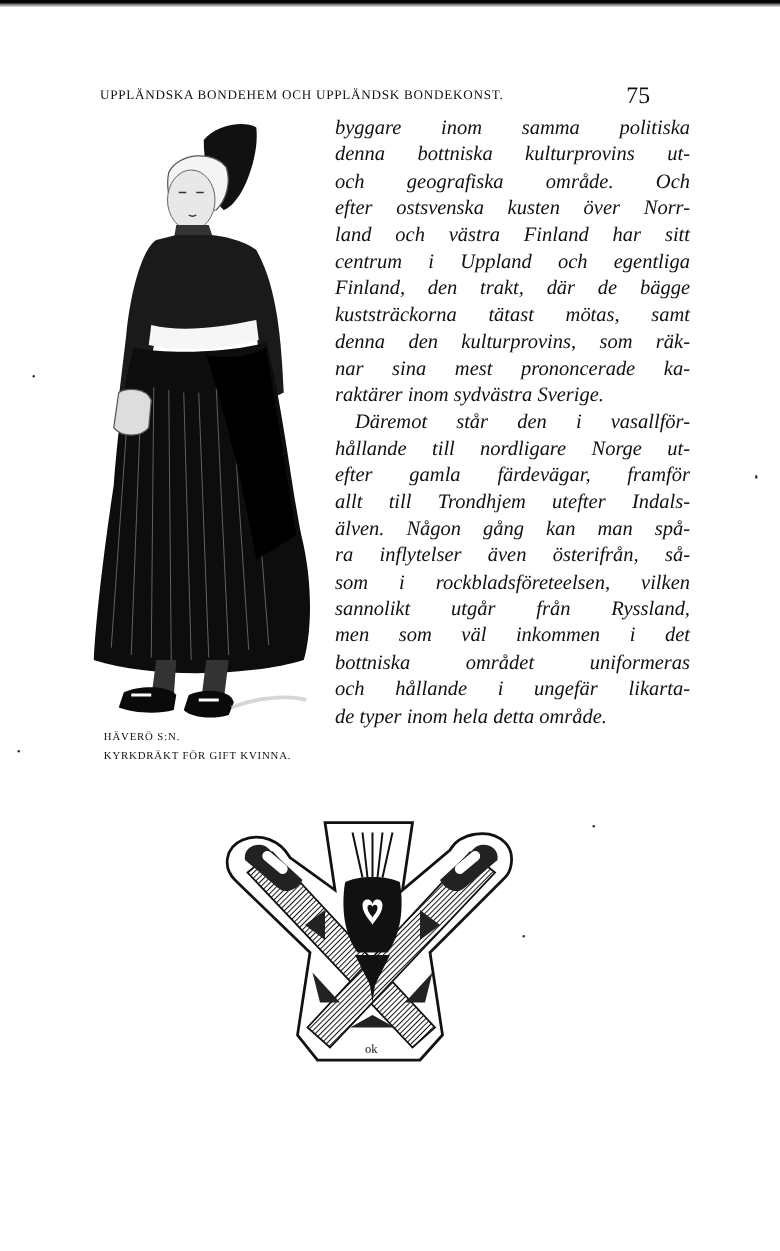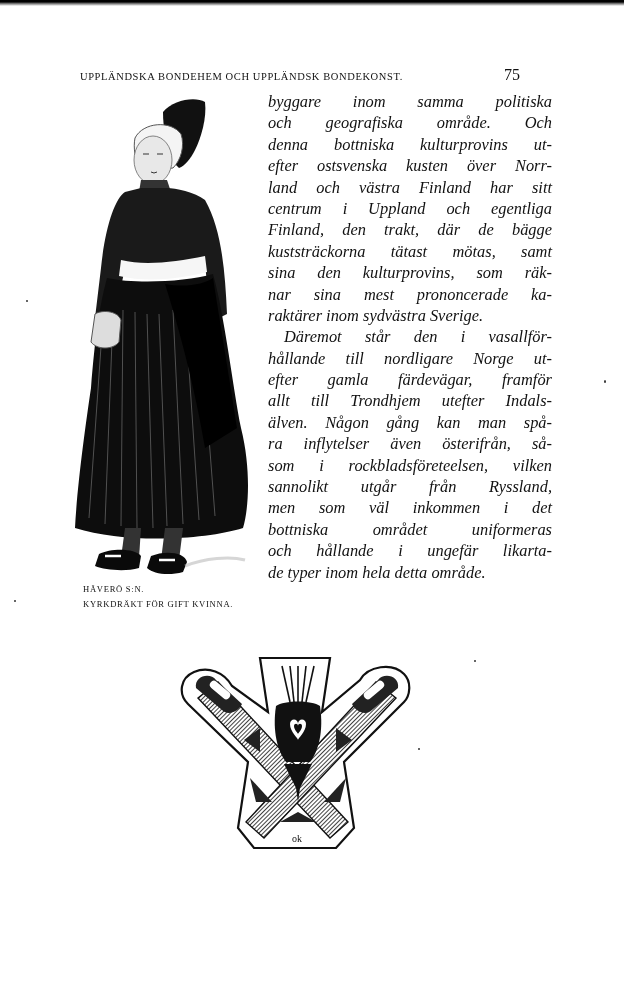--- a/index.html
+++ b/index.html
@@ -9,21 +9,21 @@
   }
   .top-edge {
     position: absolute; left: 0; top: 0; width: 624px; height: 6px;
     background: linear-gradient(to bottom, #000 0, #000 2px, #555 3px, transparent 6px);
   }
   .running-head {
     position: absolute; left: 80px; top: 68px; width: 440px; height: 20px;
     font-size: 10.5px; letter-spacing: 0.6px; font-family: "Liberation Serif", serif;
   }
   .running-head .title { position: absolute; left: 0; top: 3px; white-space: nowrap; }
-  .running-head .page-num { position: absolute; right: 0; top: -2px; font-size: 16px; letter-spacing: 0; }
+  .running-head .page-num { position: absolute; right: 0; top: -2px; font-size: 19px; letter-spacing: 0; }
 
   .body-text {
     position: absolute; left: 268px; top: 91px; width: 284px;
     font-family: "Liberation Serif", serif; font-size: 16.4px; line-height: 21.4px;
     text-align: justify; text-align-last: justify;
   }
   .body-text .line { display: block; height: 21.4px; white-space: nowrap; text-align: justify; text-align-last: justify; font-style: italic; }
   .body-text .line.last { text-align-last: left; }
   .body-text .line.indent { padding-left: 16px; }
 
@@ -97,28 +97,28 @@
   </svg>
 </div>
 
 <div class="caption">
   <span>HÄVERÖ S:N.</span>
   <span>KYRKDRÄKT FÖR GIFT KVINNA.</span>
 </div>
 
 <div class="body-text">
   <span class="line">byggare inom samma politiska</span>
+  <span class="line">denna bottniska kulturprovins ut-</span>
   <span class="line">och geografiska område. Och</span>
-  <span class="line">denna bottniska kulturprovins ut-</span>
   <span class="line">efter ostsvenska kusten över Norr-</span>
   <span class="line">land och västra Finland har sitt</span>
   <span class="line">centrum i Uppland och egentliga</span>
   <span class="line">Finland, den trakt, där de bägge</span>
   <span class="line">kuststräckorna tätast mötas, samt</span>
-  <span class="line">sina den kulturprovins, som räk-</span>
+  <span class="line">denna den kulturprovins, som räk-</span>
   <span class="line">nar sina mest prononcerade ka-</span>
   <span class="line last">raktärer inom sydvästra Sverige.</span>
   <span class="line indent">Däremot står den i vasallför-</span>
   <span class="line">hållande till nordligare Norge ut-</span>
   <span class="line">efter gamla färdevägar, framför</span>
   <span class="line">allt till Trondhjem utefter Indals-</span>
   <span class="line">älven. Någon gång kan man spå-</span>
   <span class="line">ra inflytelser även österifrån, så-</span>
   <span class="line">som i rockbladsföreteelsen, vilken</span>
   <span class="line">sannolikt utgår från Ryssland,</span>

